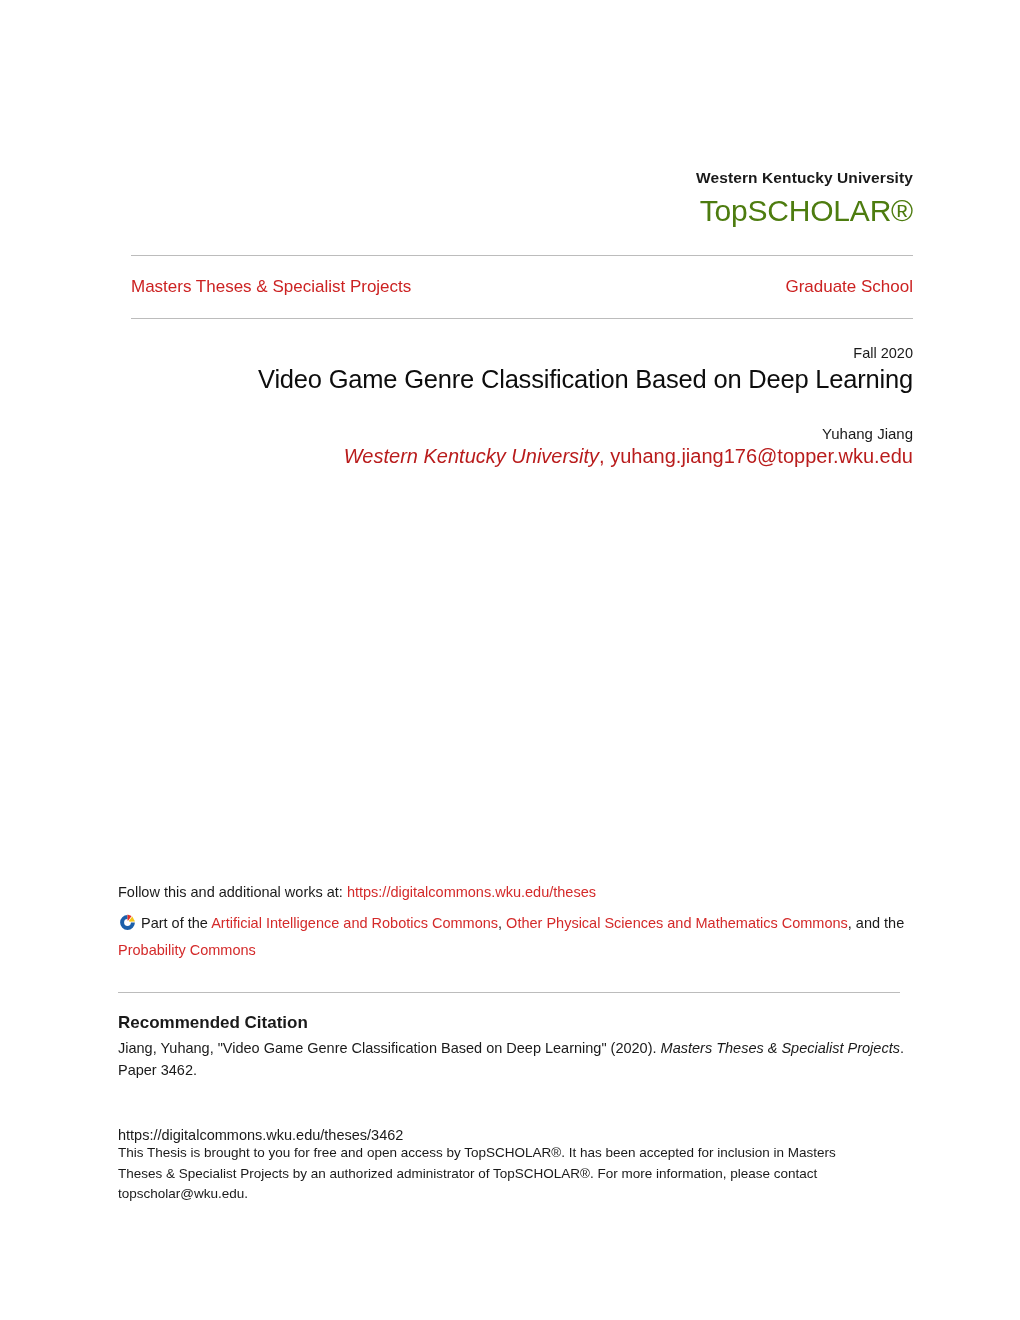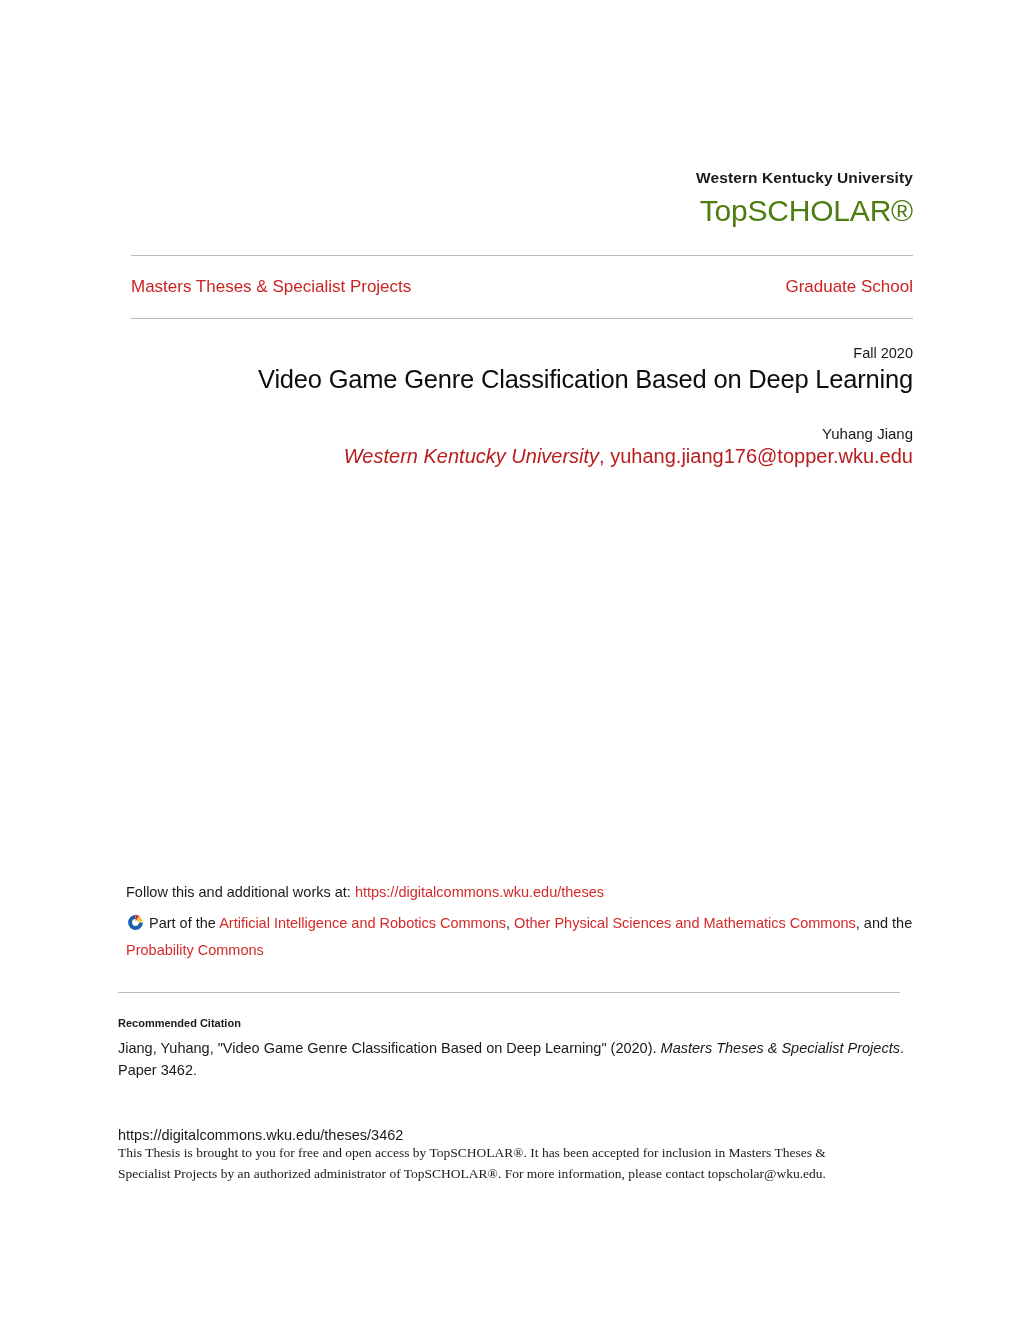--- a/index.html
+++ b/index.html
@@ -113,21 +113,20 @@
   .author-affiliation .affil-inst {
     font-style: italic;
   }
 
   
   .follow-section {
     position: absolute;
     left: 118px;
     top: 882px;
     width: 790px;
-    margin-left: 8px;
   }
 
   .follow-line {
     font-size: 14.5px;
     line-height: 21px;
     color: #1a1a1a;
   }
 
   .commons-line {
     font-size: 14.5px;
@@ -163,21 +162,21 @@
     background: #bcbcbc;
   }
 
   .citation-section {
     position: absolute;
     left: 118px;
     top: 1012px;
     width: 790px;
   }
   .citation-heading {
-    font-size: 11px;
+    font-size: 17px;
     line-height: 22px;
     font-weight: bold;
     color: #1a1a1a;
   }
   .citation-body {
     margin-top: 4px;
     font-size: 14.5px;
     line-height: 21.5px;
     color: #1a1a1a;
   }
@@ -191,21 +190,20 @@
 
   
   .footer-note {
     position: absolute;
     left: 118px;
     top: 1143px;
     width: 760px;
     font-size: 13.5px;
     line-height: 20.5px;
     color: #1a1a1a;
-    font-family: Liberation Serif, serif;
   }
 </style>
 </head>
 <body>
 
 <div class="page">
 
   <div class="content">
 
     <div class="institution">Western Kentucky University</div>

